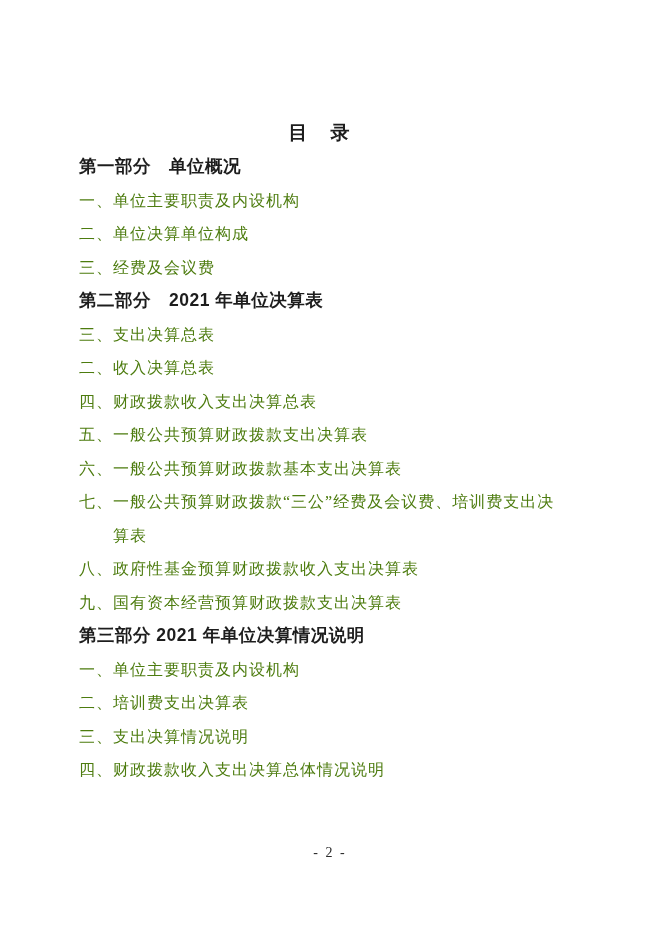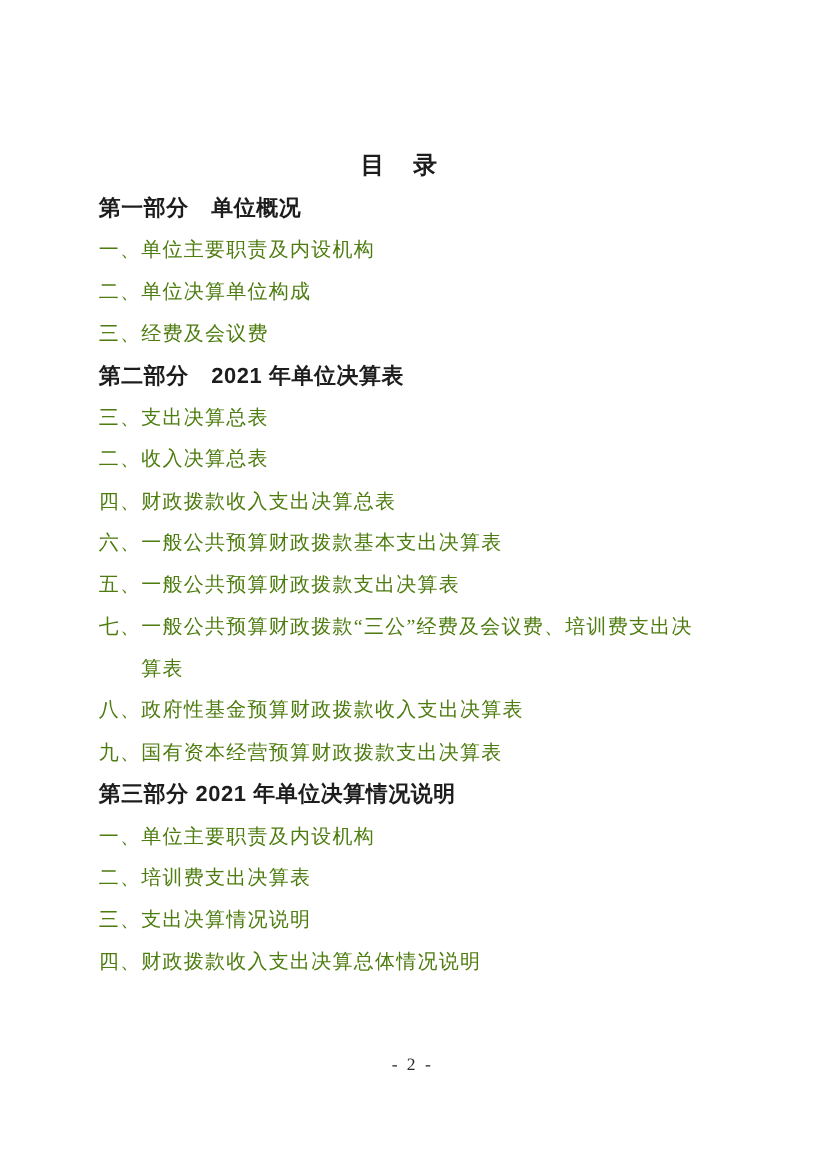--- a/index.html
+++ b/index.html
@@ -73,22 +73,22 @@
     <h1 class="doc-title">目　录</h1>
     <div id="sections">
         <div class="section-heading">第一部分　单位概况</div>
         <div class="toc-item">一、单位主要职责及内设机构</div>
         <div class="toc-item">二、单位决算单位构成</div>
         <div class="toc-item">三、经费及会议费</div>
         <div class="section-heading">第二部分　2021 年单位决算表</div>
         <div class="toc-item">三、支出决算总表</div>
         <div class="toc-item">二、收入决算总表</div>
         <div class="toc-item">四、财政拨款收入支出决算总表</div>
+        <div class="toc-item">五、一般公共预算财政拨款支出决算表</div>
         <div class="toc-item">六、一般公共预算财政拨款基本支出决算表</div>
-        <div class="toc-item">五、一般公共预算财政拨款支出决算表</div>
         <div class="toc-item">七、一般公共预算财政拨款“三公”经费及会议费、培训费支出决算表</div>
         <div class="toc-item">八、政府性基金预算财政拨款收入支出决算表</div>
         <div class="toc-item">九、国有资本经营预算财政拨款支出决算表</div>
         <div class="section-heading">第三部分 2021 年单位决算情况说明</div>
         <div class="toc-item">一、单位主要职责及内设机构</div>
         <div class="toc-item">二、培训费支出决算表</div>
         <div class="toc-item">三、支出决算情况说明</div>
         <div class="toc-item">四、财政拨款收入支出决算总体情况说明</div>
       </div>
   </div>

